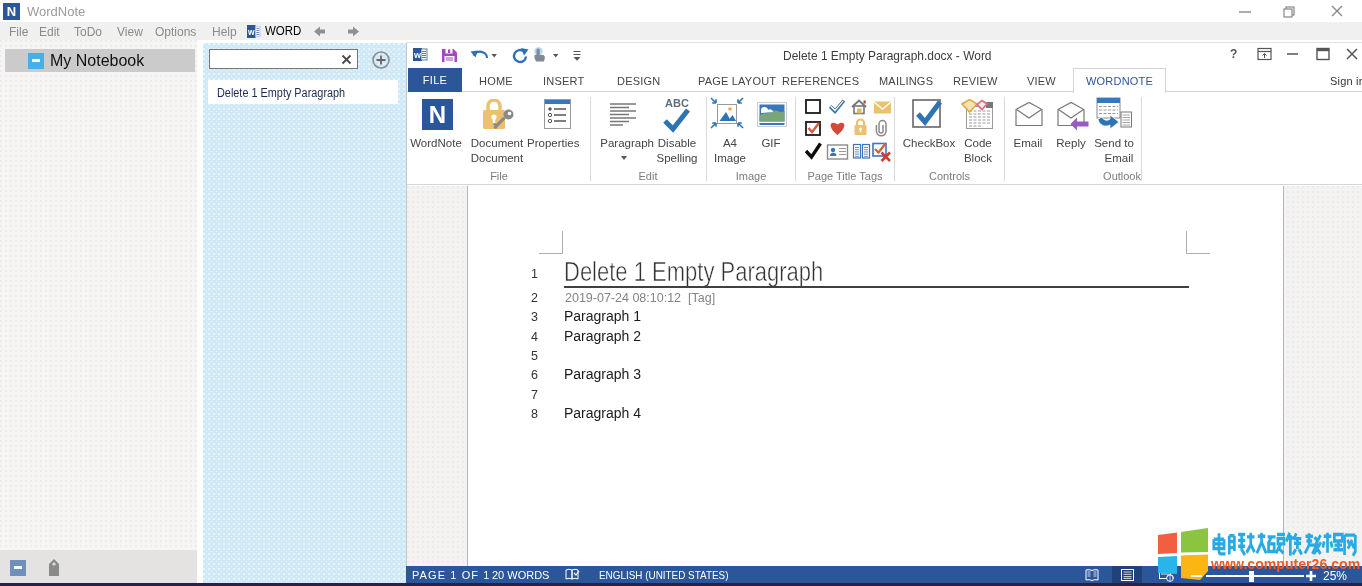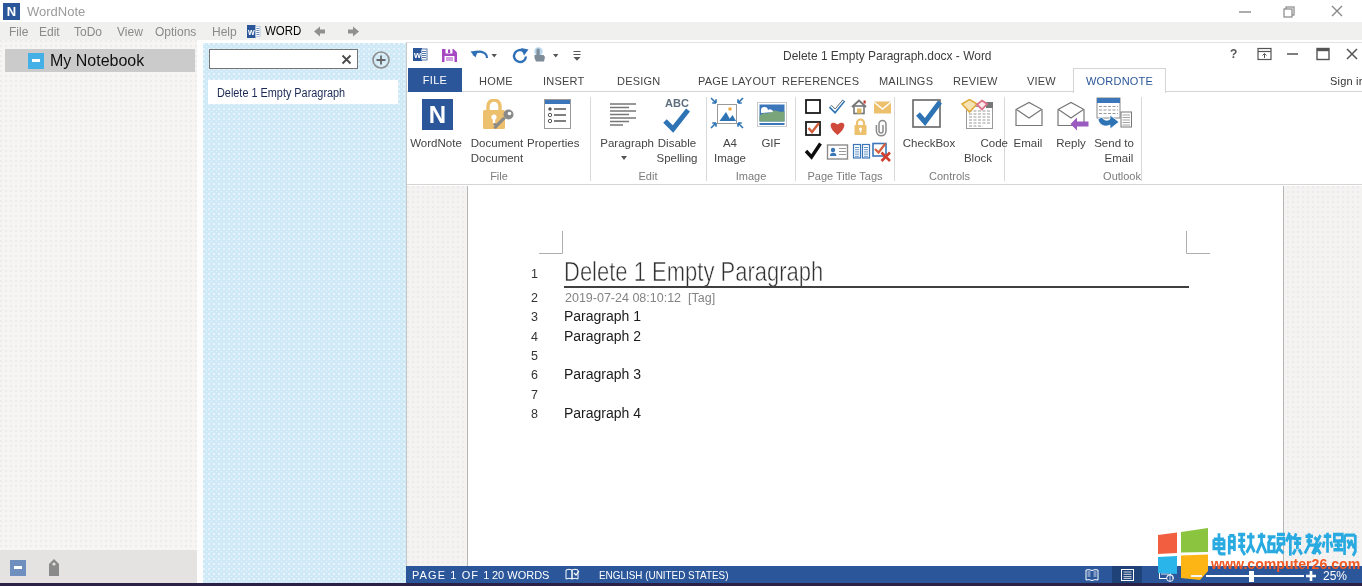--- a/index.html
+++ b/index.html
@@ -152,21 +152,21 @@
 
 <div class="abs" style="top:137px;font-size:11.5px;color:#444;" id="lbl1">
   <span class="abs" style="left:406px;width:60px;text-align:center;">WordNote</span>
   <span class="abs" style="left:467px;width:60px;text-align:center;">Document</span>
   <span class="abs" style="left:527px;width:60px;text-align:left;">Properties</span>
   <span class="abs" style="left:594px;width:60px;text-align:right;">Paragraph</span>
   <span class="abs" style="left:647px;width:60px;text-align:center;">Disable</span>
   <span class="abs" style="left:700px;width:60px;text-align:center;">A4</span>
   <span class="abs" style="left:741px;width:60px;text-align:center;">GIF</span>
   <span class="abs" style="left:899px;width:60px;text-align:center;">CheckBox</span>
-  <span class="abs" style="left:948px;width:60px;text-align:right;">Code</span>
+  <span class="abs" style="left:948px;width:60px;text-align:center;">Code</span>
   <span class="abs" style="left:998px;width:60px;text-align:center;">Email</span>
   <span class="abs" style="left:1041px;width:60px;text-align:center;">Reply</span>
   <span class="abs" style="left:1084px;width:60px;text-align:center;">Send to</span>
 </div>
 <div class="abs" style="top:152px;font-size:11.5px;color:#444;" id="lbl2">
   <span class="abs" style="left:467px;width:60px;text-align:center;">Document</span>
   <span class="abs" style="left:647px;width:60px;text-align:center;">Spelling</span>
   <span class="abs" style="left:700px;width:60px;text-align:center;">Image</span>
   <span class="abs" style="left:948px;width:60px;text-align:center;">Block</span>
   <span class="abs" style="left:1089px;width:60px;text-align:center;">Email</span>

